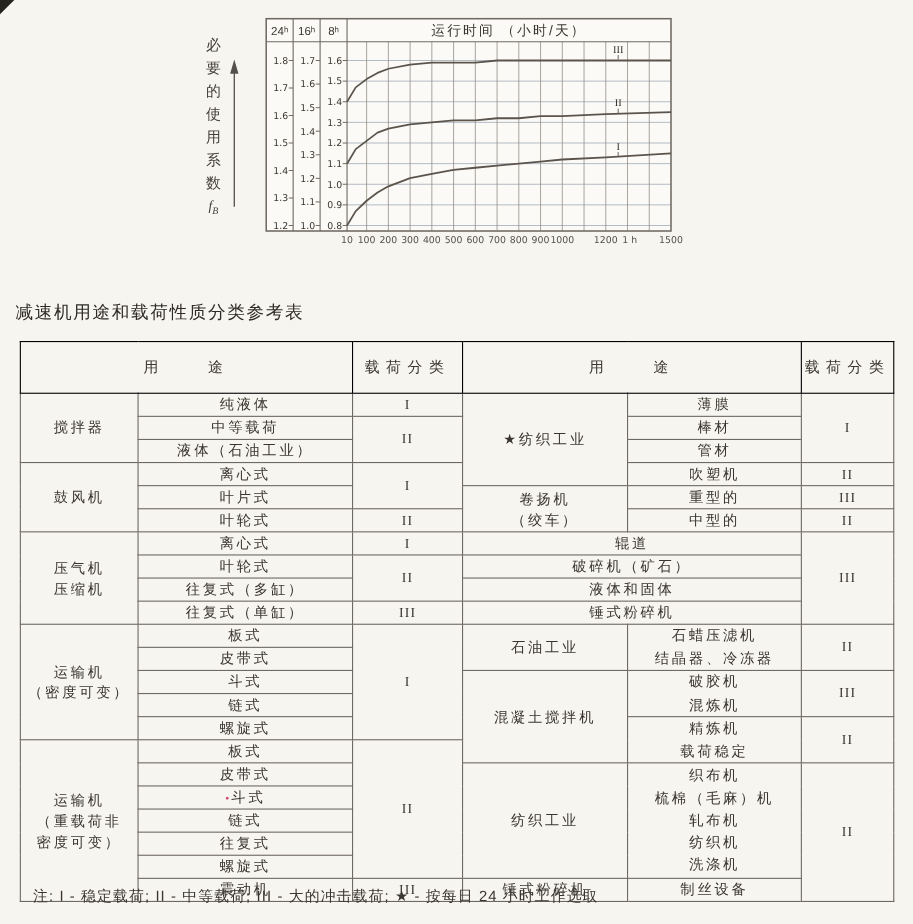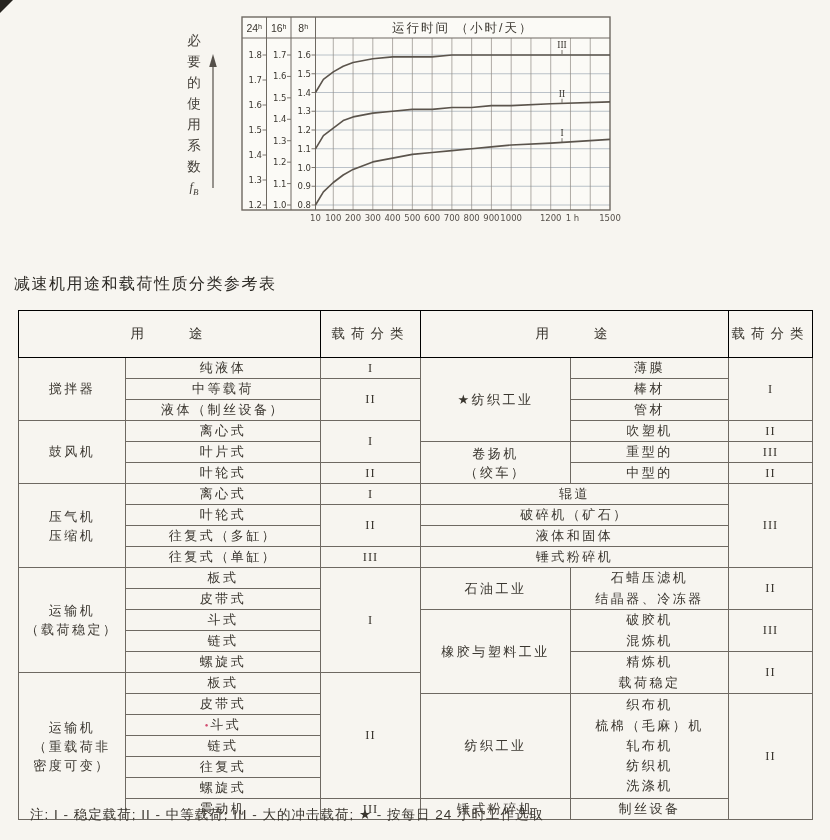--- a/index.html
+++ b/index.html
@@ -186,21 +186,21 @@
           <td rowspan="4" class="cat">★纺织工业</td>
           <td class="sub">薄膜</td>
           <td rowspan="3" class="cls">I</td>
         </tr>
         <tr>
           <td class="sub">中等载荷</td>
           <td rowspan="2" class="cls">II</td>
           <td class="sub">棒材</td>
         </tr>
         <tr>
-          <td class="sub">液体（制丝设备）</td>
+          <td class="sub">液体（石油工业）</td>
           <td class="sub">管材</td>
         </tr>
         <tr>
           <td rowspan="3" class="cat">鼓风机</td>
           <td class="sub">离心式</td>
           <td rowspan="2" class="cls">I</td>
           <td class="sub">吹塑机</td>
           <td class="cls">II</td>
         </tr>
         <tr>
@@ -238,37 +238,37 @@
           <td colspan="2" class="sub">液体和固体</td>
         </tr>
         <tr>
           <td class="sub">往复式（单缸）</td>
           <td class="cls">III</td>
           <td colspan="2" class="sub">锤式粉碎机</td>
         </tr>
         <tr>
           <td rowspan="5" class="cat">
             <div class="ln">运输机</div>
-            <div class="ln">（载荷稳定）</div>
+            <div class="ln">（密度可变）</div>
           </td>
           <td class="sub">板式</td>
           <td rowspan="5" class="cls">I</td>
           <td rowspan="2" class="cat">石油工业</td>
           <td rowspan="2" class="sub">
             <div class="ln">石蜡压滤机</div>
             <div class="ln">结晶器、冷冻器</div>
           </td>
           <td rowspan="2" class="cls">II</td>
         </tr>
         <tr>
           <td class="sub">皮带式</td>
         </tr>
         <tr>
           <td class="sub">斗式</td>
-          <td rowspan="4" class="cat">橡胶与塑料工业</td>
+          <td rowspan="4" class="cat">混凝土搅拌机</td>
           <td rowspan="2" class="sub">
             <div class="ln">破胶机</div>
             <div class="ln">混炼机</div>
           </td>
           <td rowspan="2" class="cls">III</td>
         </tr>
         <tr>
           <td class="sub">链式</td>
         </tr>
         <tr>

